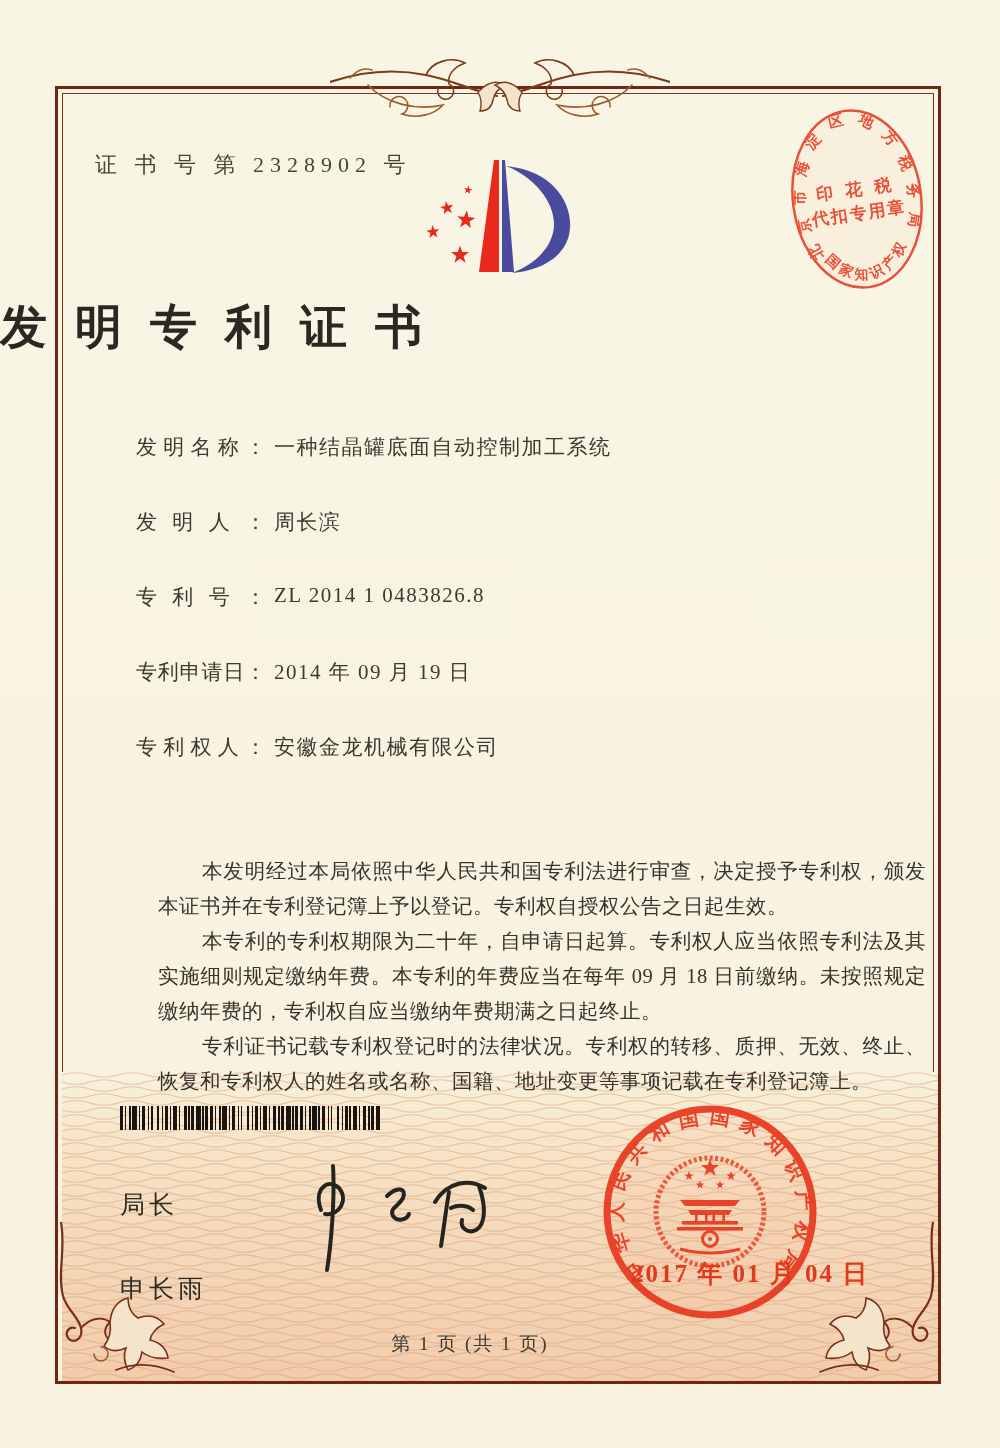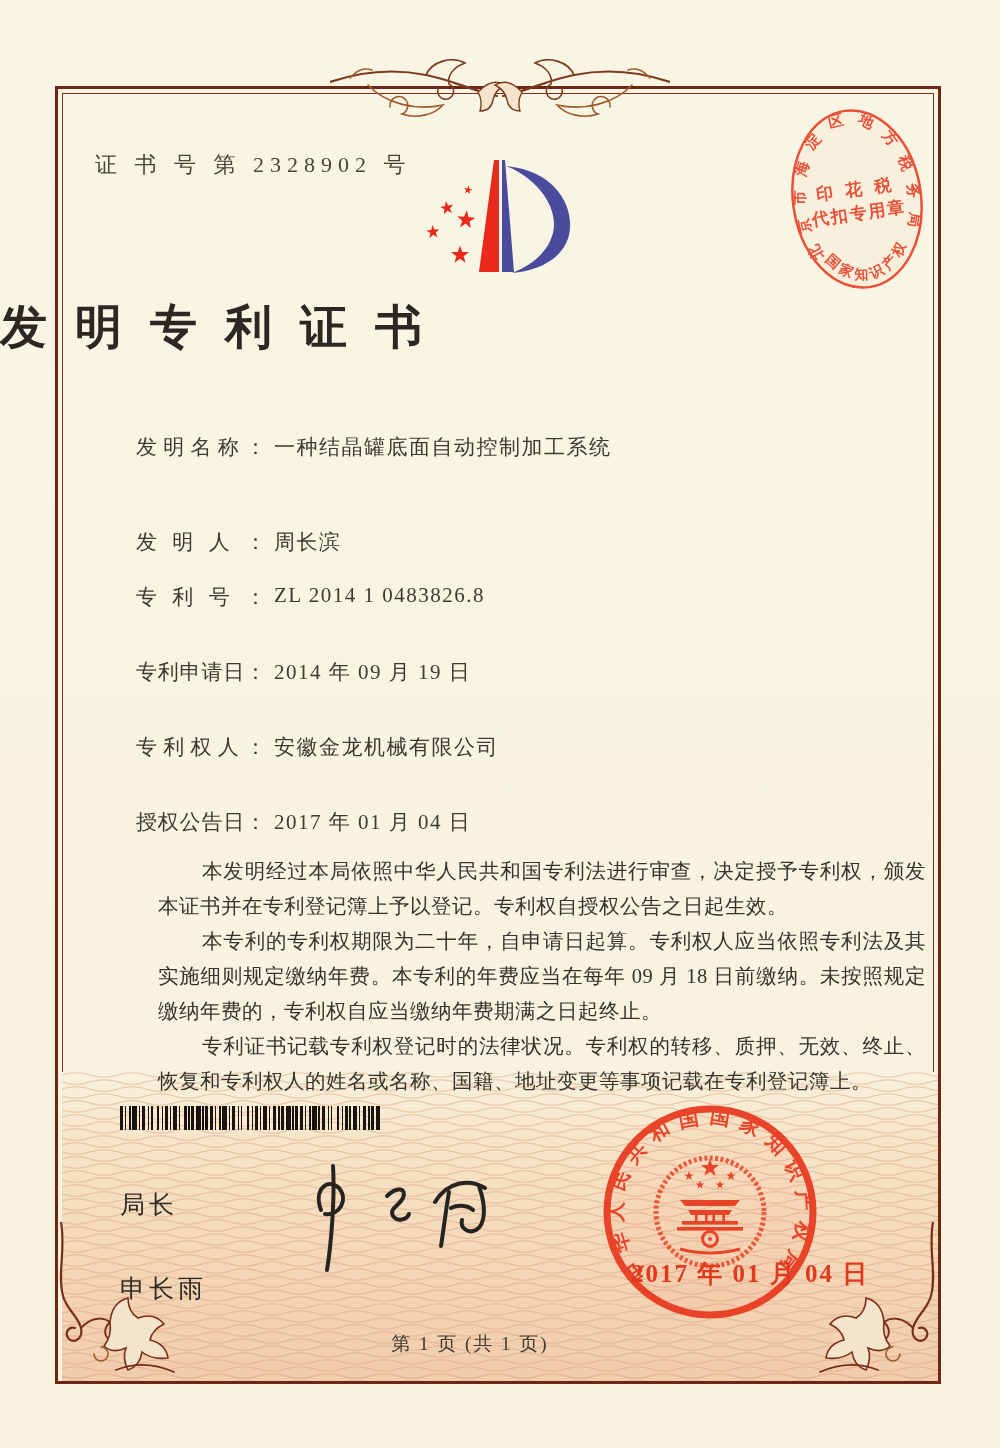--- a/index.html
+++ b/index.html
@@ -161,34 +161,31 @@
         <textPath href="#tsb">国家知识产权局</textPath>
       </text>
     </g>
   </svg>
 
   <div class="abs title">发明专利证书</div>
 
   <div class="abs row" style="top:433px;">
     <span class="lbl">发明名称：</span><span class="val">一种结晶罐底面自动控制加工系统</span>
   </div>
-  <div class="abs row" style="top:508px;margin-top:20px;">
+  <div class="abs row" style="top:508px;">
     <span class="lbl">发明人：</span><span class="val">周长滨</span>
   </div>
   <div class="abs row" style="top:583px;">
     <span class="lbl">专利号：</span><span class="val">ZL 2014 1 0483826.8</span>
   </div>
   <div class="abs row" style="top:658px;">
     <span class="lbl">专利申请日：</span><span class="val">2014 年 09 月 19 日</span>
   </div>
   <div class="abs row" style="top:733px;">
     <span class="lbl">专利权人：</span><span class="val">安徽金龙机械有限公司</span>
-  </div>
-  <div class="abs row" style="top:808px;">
-    <span class="lbl">授权公告日：</span><span class="val">2017 年 01 月 04 日</span>
   </div>
 
   <div class="abs body-text">
     <p>本发明经过本局依照中华人民共和国专利法进行审查，决定授予专利权，颁发本证书并在专利登记簿上予以登记。专利权自授权公告之日起生效。</p>
     <p>本专利的专利权期限为二十年，自申请日起算。专利权人应当依照专利法及其实施细则规定缴纳年费。本专利的年费应当在每年 09 月 18 日前缴纳。未按照规定缴纳年费的，专利权自应当缴纳年费期满之日起终止。</p>
     <p>专利证书记载专利权登记时的法律状况。专利权的转移、质押、无效、终止、恢复和专利权人的姓名或名称、国籍、地址变更等事项记载在专利登记簿上。</p>
   </div>
 
   <div class="abs barcode" id="barcode">
       <div style="left:0.0px;width:3.1px;"></div>

